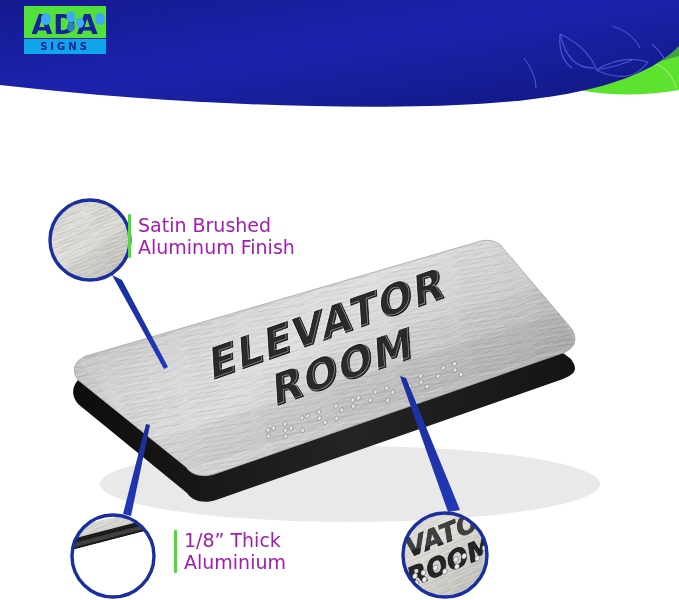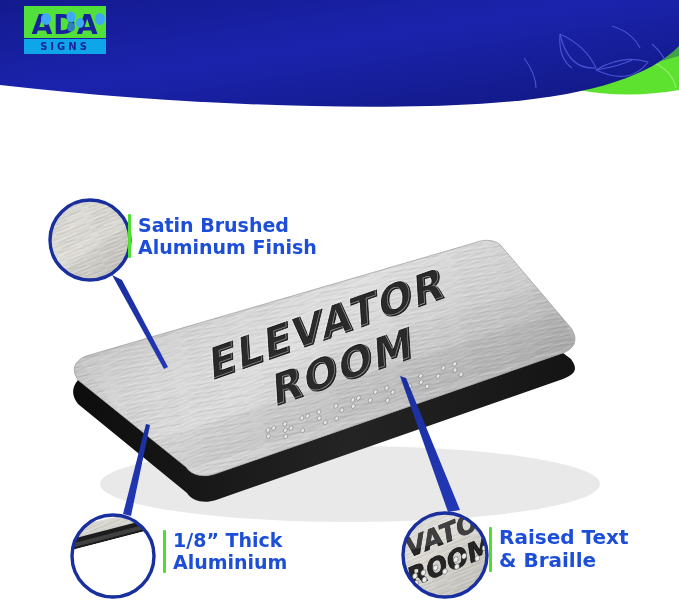--- a/index.html
+++ b/index.html
@@ -53,31 +53,31 @@
 
   
   .stage { position: absolute; left: 0; top: 112px; width: 679px; height: 488px; }
   .stage-svg { position: absolute; left: 0; top: 0; }
 
   
   .callout { position: absolute; display: flex; align-items: center; z-index: 9; }
   .accent-bar { width: 3px; border-radius: 1px; background: #4ede2f; margin-right: 7px; flex: 0 0 auto; }
   .callout-text {
     font-family: "DejaVu Sans", sans-serif;
-    font-weight: 700;
-    color: #1d4ed8;
+    font-weight: 400;
+    color: #a21caf;
     line-height: 1.16;
     white-space: pre-line;
   }
 
   #callout-finish { left: 128px; top: 214px; }
   #callout-finish .accent-bar { height: 44px; }
   #callout-finish .callout-text { font-size: 19px; }
 
-  #callout-thick { left: 151px; top: 529px; padding-left: 12px; }
+  #callout-thick { left: 162px; top: 529px; padding-left: 12px; }
   #callout-thick .accent-bar { height: 43px; }
   #callout-thick .callout-text { font-size: 19px; }
 
   #callout-braille { left: 489px; top: 526px; }
   #callout-braille .accent-bar { height: 45px; }
   #callout-braille .callout-text { font-size: 20px; }
 </style>
 </head>
 <body>
 
@@ -373,19 +373,14 @@
     <div class="callout-text">Satin Brushed
 Aluminum Finish</div>
   </div>
 
   <div class="callout" id="callout-thick">
     <div class="accent-bar"></div>
     <div class="callout-text">1/8” Thick
 Aluminium</div>
   </div>
 
-  <div class="callout" id="callout-braille">
-    <div class="accent-bar"></div>
-    <div class="callout-text">Raised Text
-&amp; Braille</div>
-  </div>
 
 </div>
 
 </body></html>

